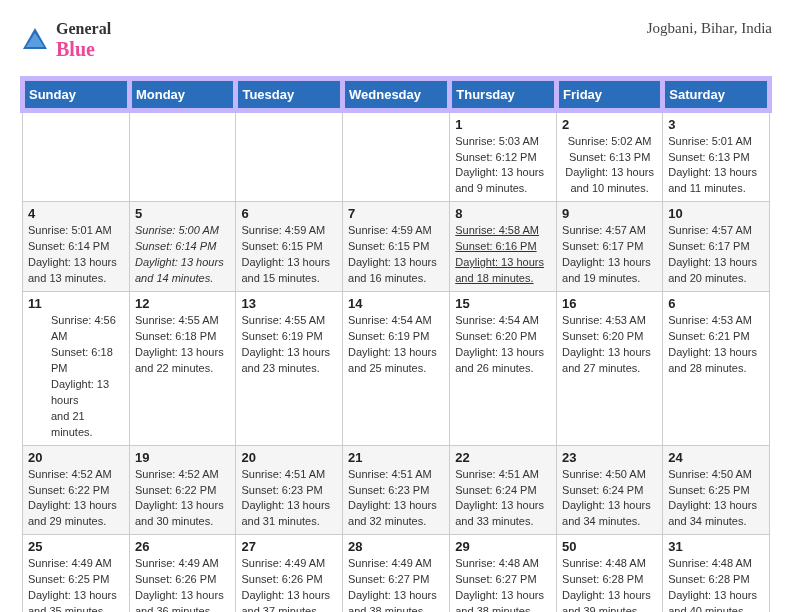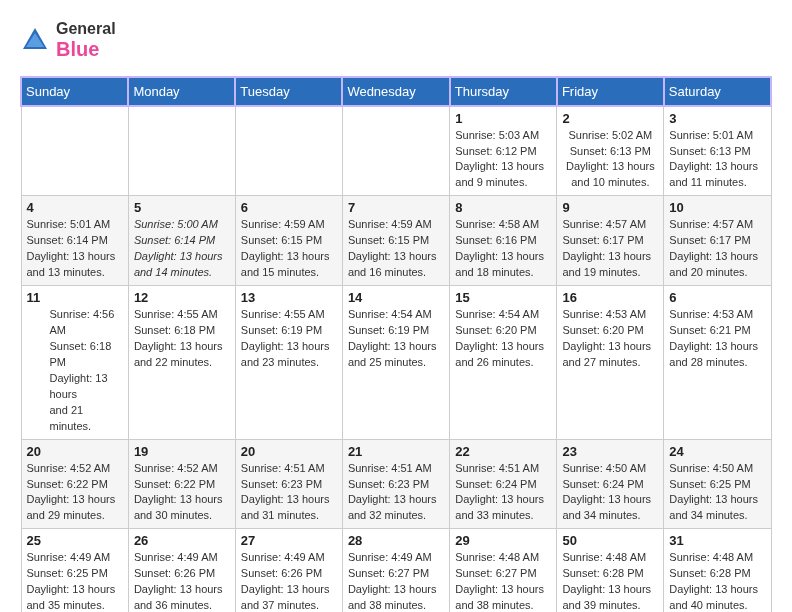--- a/index.html
+++ b/index.html
@@ -8,20 +8,21 @@
       background: #fff;
       width: 792px;
       min-height: 612px;
       padding: 20px;
     }
     .header {
       display: flex;
       justify-content: space-between;
       align-items: flex-start;
       margin-bottom: 16px;
+      font-family: Liberation Serif, serif;
     }
     .logo {
       display: flex;
       align-items: center;
       gap: 6px;
     }
     .logo-text {
       display: flex;
       flex-direction: column;
       line-height: 1.1;
@@ -57,22 +58,22 @@
       width: 100%;
       border-collapse: collapse;
       font-size: 11px;
     }
     thead tr th {
       background-color: #2a6ebb;
       color: #fff;
       padding: 6px 4px;
       text-align: left;
       font-size: 13px;
-      font-weight: normal;
-      border: 2px solid #c4b5fd;
+      font-weight: bold;
+      border: 5px solid #c4b5fd;
     }
     tbody tr td {
       vertical-align: top;
       padding: 4px 5px;
       border: 1px solid #ccc;
       width: 108px;
       min-height: 80px;
     }
     tbody tr:nth-child(even) td {
       background-color: #f5f5f5;
@@ -104,20 +105,21 @@
     <svg class="logo-icon" viewBox="0 0 30 30">
       <polygon points="15,3 27,24 3,24" fill="#2a6ebb"></polygon>
       <polygon points="15,8 24,22 6,22" fill="#5a9de0"></polygon>
     </svg>
     <div class="logo-text">
       <span class="logo-general">General</span>
       <span class="logo-blue">Blue</span>
     </div>
   </div>
   <div class="title-block">
+    <div class="location">Jogbani, Bihar, India</div>
   </div>
 </div>
 
 <table>
   <thead>
     <tr>
     <th>Sunday</th>
         <th>Monday</th>
         <th>Tuesday</th>
         <th>Wednesday</th>
@@ -178,21 +180,21 @@
         </td>
         <td>
           <span class="day-num">7</span>
           <div class="day-info" style="white-space: pre-line;">Sunrise: 4:59 AM
 Sunset: 6:15 PM
 Daylight: 13 hours
 and 16 minutes.</div>
         </td>
         <td>
           <span class="day-num">8</span>
-          <div class="day-info" style="white-space: pre-line;">Sunrise: 4:58 AM
+          <div class="day-info" style="white-space: pre-line; text-decoration: underline;">Sunrise: 4:58 AM
 Sunset: 6:16 PM
 Daylight: 13 hours
 and 18 minutes.</div>
         </td>
         <td>
           <span class="day-num">9</span>
           <div class="day-info" style="white-space: pre-line;">Sunrise: 4:57 AM
 Sunset: 6:17 PM
 Daylight: 13 hours
 and 19 minutes.</div>

